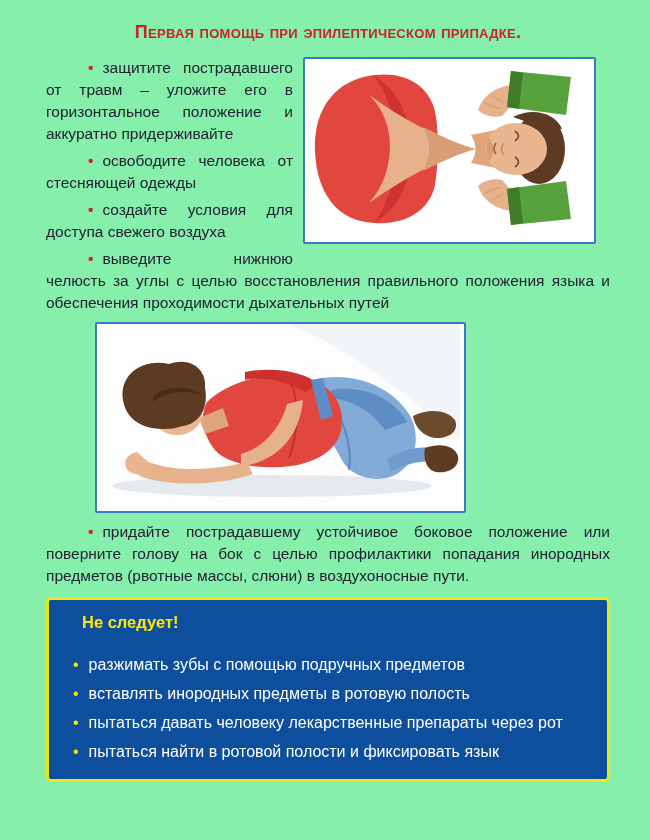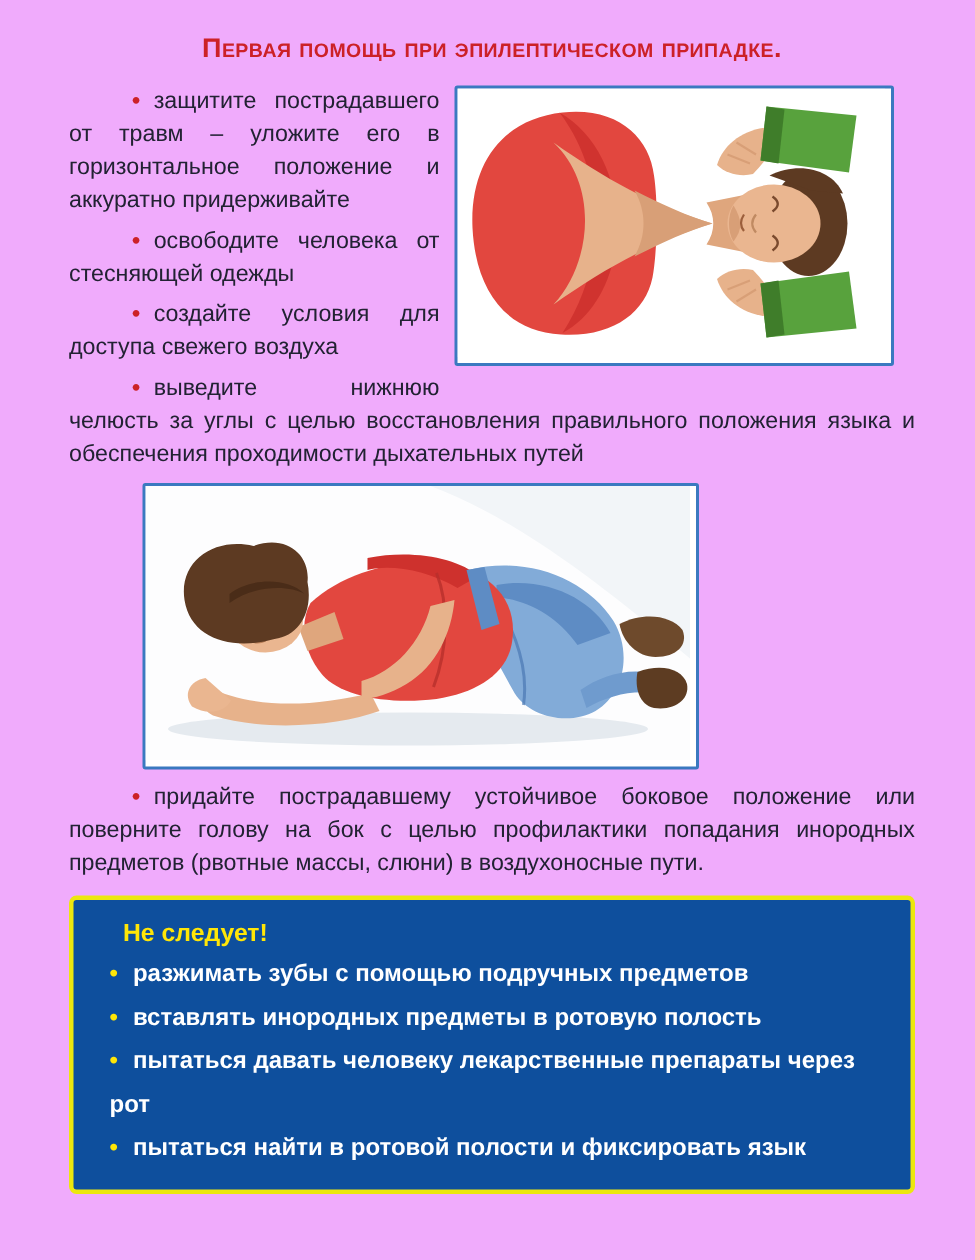--- a/index.html
+++ b/index.html
@@ -1,17 +1,17 @@
 <!DOCTYPE html>
 <html><head>
 <meta charset="utf-8">
 <style>
   html,body{margin:0;padding:0;background:#ffffff;}
   .page{
-    width:650px;height:840px;background:#f0abfc;position:relative;
+    width:650px;height:840px;background:#86efac;position:relative;
     font-family:"Liberation Sans","DejaVu Sans",sans-serif;
     color:#222233;box-sizing:border-box;
     padding:20px 40px 12px 46px;overflow:hidden;
   }
   .title{
     font-size:18px;font-weight:bold;color:#cc2127;text-align:center;
     font-variant:small-caps;letter-spacing:.3px;margin:2px 0 14px 0;
   }
   p{font-size:15.5px;line-height:22px;text-align:justify;margin:0 0 5px 0;}
   .intro{text-indent:45px;margin-bottom:8px;}
@@ -20,22 +20,22 @@
   .fig{border:2px solid #3b79c0;background:#ffffff;border-radius:2px;overflow:hidden;}
   .fig svg{display:block;}
   .fig1{float:right;width:289px;height:183px;margin:0 14px 25px 10px;}
   .fig2{clear:both;width:367px;height:187px;margin:8px 0 8px 49px;}
   .bullets-wrap{overflow:visible;}
   .warnbox{
     margin-top:10px;width:564px;box-sizing:border-box;
     background:#0e4f9d;border:3px solid #ece70e;border-radius:5px;
     padding:11px 18px 13px 24px;
   }
-  .warnhead{color:#ffe607;font-weight:bold;font-size:16.5px;margin:0 0 2px 9px;line-height:22px;}
-  .witem{color:#ffffff;font-weight:bold;font-size:16px;line-height:29px;margin:0;text-align:left;}
+  .warnhead{color:#ffe607;font-weight:bold;font-size:16.5px;margin:0 0 17px 9px;line-height:22px;}
+  .witem{color:#ffffff;font-weight:normal;font-size:16px;line-height:29px;margin:0;text-align:left;}
   .wdot{color:#ffe607;margin-right:10px;}
 </style>
 </head>
 <body>
 
 <div class="page">
 
   <div class="title">Первая помощь при эпилептическом припадке.</div>
 
 

